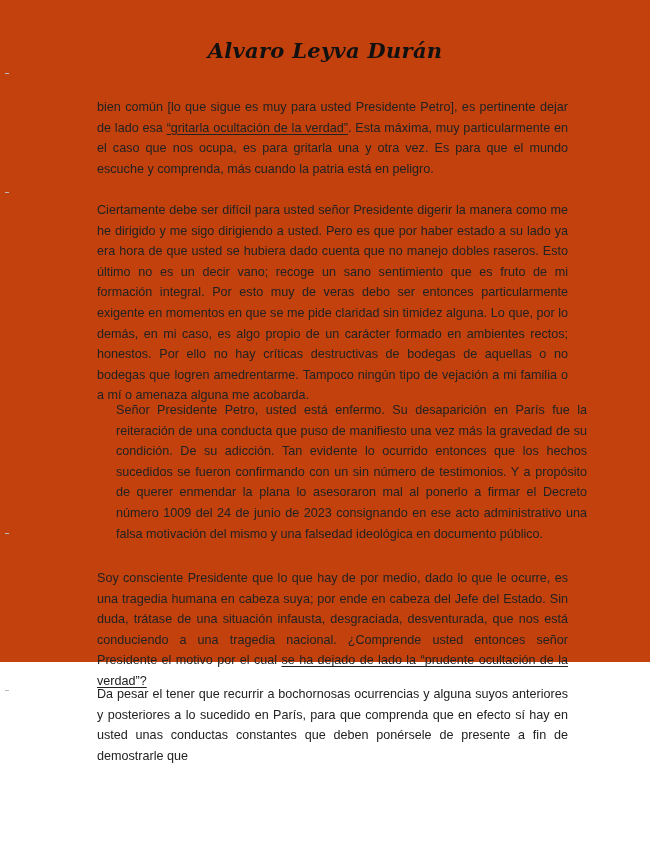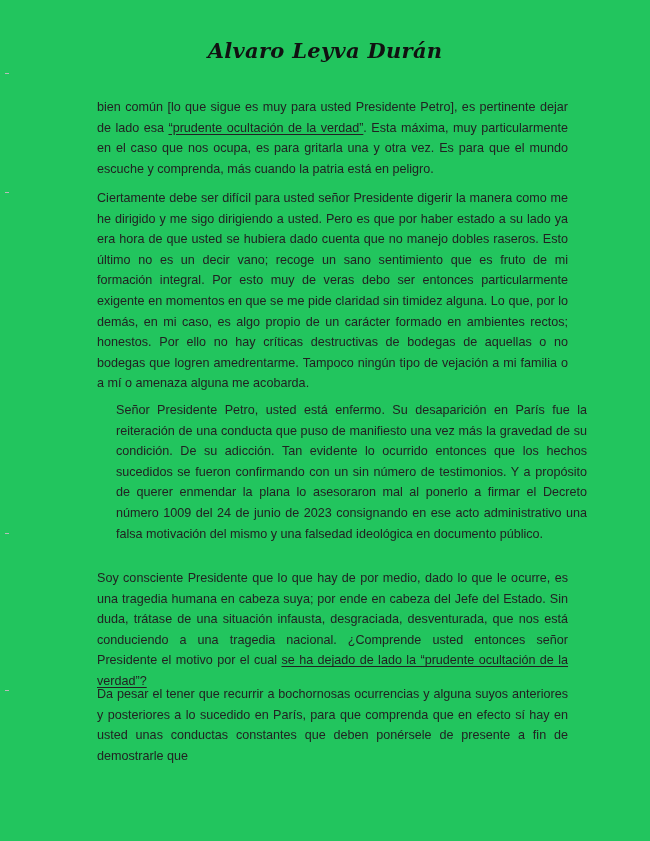--- a/index.html
+++ b/index.html
@@ -11,22 +11,22 @@
       width: 650px;
       height: 841px;
       position: relative;
       overflow: hidden;
       font-family: "Liberation Sans", sans-serif;
       color: #1e1e1e;
     }
     .page {
       position: absolute;
       left: 0; top: 0;
-      width: 650px; height: 841px;
-      background: #22c55e;
+      width: 650px; height: 662px;
+      background: #c2410c;
     }
     .letterhead {
       position: absolute;
       top: 38px;
       left: 0;
       width: 650px;
       text-align: center;
       font-family: "DejaVu Serif", serif;
       font-style: italic;
       font-weight: bold;
@@ -42,40 +42,40 @@
       line-height: 20.6px;
       text-align: justify;
       color: #222;
       margin: 0;
     }
     .para .ul {
       text-decoration: underline;
       text-underline-offset: 2px;
     }
     .p1 { top: 97px; }
-    .p2 { top: 188px; }
+    .p2 { top: 200px; }
     .p3 { top: 400px; margin-left: 19px; }
     .p4 { top: 568px; }
     .p5 { top: 684px; }
     .margin-mark {
       position: absolute;
       left: 5px;
       width: 4px;
       height: 1px;
       background: #bbb;
     }
   </style>
 </head>
 <body>
 
 <div class="page">
   <div class="letterhead">Alvaro Leyva Durán</div>
 
   <p class="para p1">
-    <span>bien común [lo que sigue es muy para usted Presidente Petro], es pertinente dejar de lado esa </span><span class="ul">“prudente ocultación de la verdad”</span><span>. Esta máxima, muy particularmente en el caso que nos ocupa, es para gritarla una y otra vez. Es para que el mundo escuche y comprenda, más cuando la patria está en peligro.</span>
+    <span>bien común [lo que sigue es muy para usted Presidente Petro], es pertinente dejar de lado esa </span><span class="ul">“gritarla ocultación de la verdad”</span><span>. Esta máxima, muy particularmente en el caso que nos ocupa, es para gritarla una y otra vez. Es para que el mundo escuche y comprenda, más cuando la patria está en peligro.</span>
   </p>
 
   <p class="para p2">
     <span>Ciertamente debe ser difícil para usted señor Presidente digerir la manera como me he dirigido y me sigo dirigiendo a usted. Pero es que por haber estado a su lado ya era hora de que usted se hubiera dado cuenta que no manejo dobles raseros. Esto último no es un decir  vano; recoge un sano sentimiento que es fruto de mi formación integral. Por esto muy de veras debo ser entonces particularmente exigente en momentos en que se me pide claridad sin timidez alguna. Lo que, por lo demás, en mi caso, es algo propio de un carácter formado  en ambientes rectos; honestos. Por ello no hay críticas destructivas de bodegas de aquellas o no bodegas que logren amedrentarme. Tampoco ningún tipo de vejación a mi familia o a mí o amenaza alguna me acobarda.</span>
   </p>
 
   <p class="para p3">
     <span>Señor Presidente Petro, usted está enfermo. Su desaparición en París fue la reiteración de una conducta que puso de manifiesto una vez más la gravedad de su condición. De su adicción. Tan evidente lo ocurrido entonces que los hechos sucedidos se fueron confirmando con un sin número de testimonios. Y a propósito de querer enmendar la plana lo asesoraron mal al ponerlo a firmar el Decreto número 1009 del 24 de junio de 2023 consignando en ese acto administrativo una falsa motivación del mismo y una falsedad ideológica en documento público.</span>
   </p>
 

